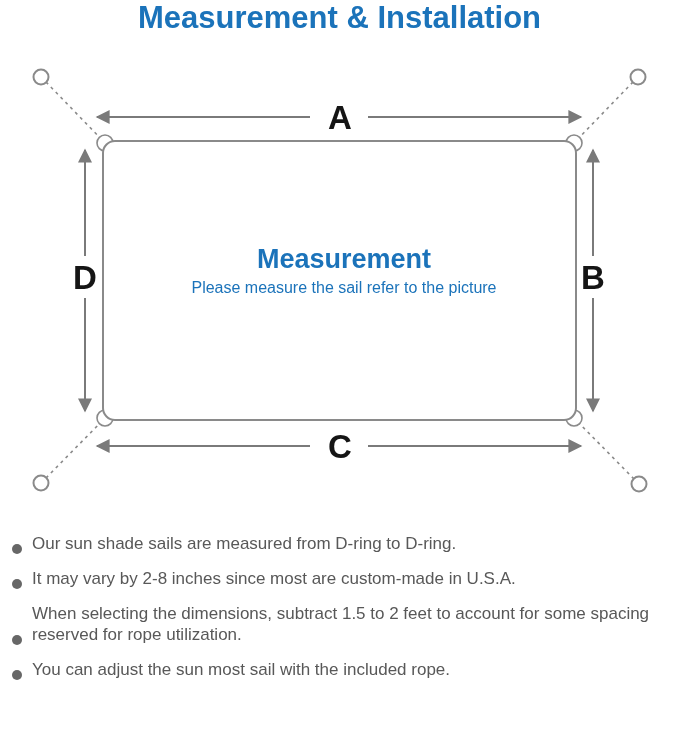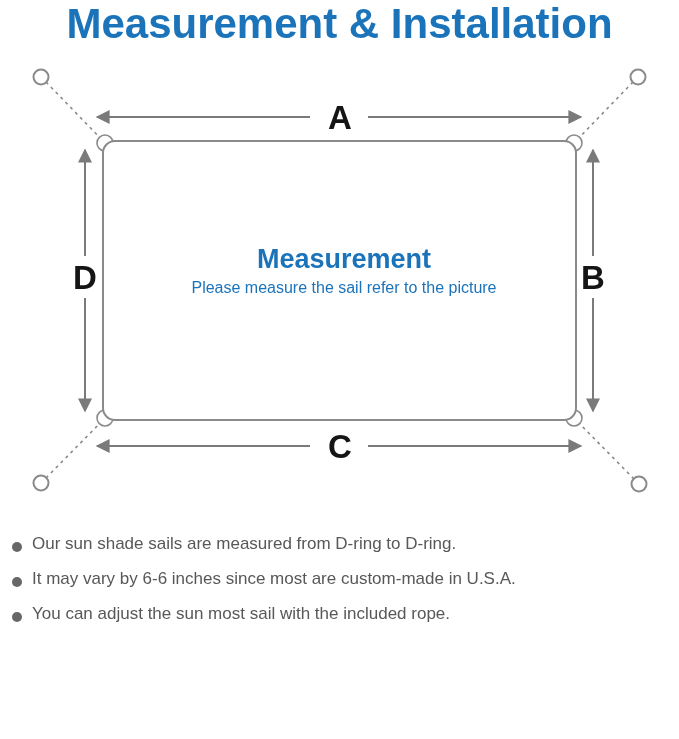--- a/index.html
+++ b/index.html
@@ -15,21 +15,21 @@
     background: #ffffff;
     overflow: hidden;
   }
   .page-title {
     position: absolute;
     top: 0px;
     left: 0;
     right: 0;
     margin: 0;
     text-align: center;
-    font-size: 42px;
+    font-size: 31px;
     font-weight: 700;
     letter-spacing: 0px;
     color: #1b73ba;
   }
   .diagram-svg {
     position: absolute;
     top: 0;
     left: 0;
   }
   .dim-label {
@@ -54,21 +54,21 @@
     position: absolute;
     top: 533px;
     left: 10px;
     right: 3px;
     list-style: none;
     margin: 0;
     padding: 0;
   }
   .note-item {
     display: flex;
-    align-items: center;
+    align-items: flex-end;
     margin-bottom: 14px;
     color: #585858;
     font-size: 17px;
     line-height: 21px;
   }
   .bullet-dot {
     flex: 0 0 auto;
     width: 10px;
     height: 10px;
     margin: 6px 10px 0 2px;
@@ -136,21 +136,25 @@
     <text class="center-subtitle" x="344" y="293" text-anchor="middle">Please measure the sail refer to the picture</text>
   </svg>
 
   <ul class="notes">
     <li class="note-item">
       <span class="bullet-dot"></span>
       <span class="note-text">Our sun shade sails are measured from D-ring to D-ring.</span>
     </li>
     <li class="note-item">
       <span class="bullet-dot"></span>
-      <span class="note-text">It may vary by 6-6 inches since most are custom-made in U.S.A.</span>
+      <span class="note-text">It may vary by 2-8 inches since most are custom-made in U.S.A.</span>
+    </li>
+    <li class="note-item">
+      <span class="bullet-dot"></span>
+      <span class="note-text">When selecting the dimensions, subtract 1.5 to 2 feet to account for some spacing reserved for rope utilization.</span>
     </li>
     <li class="note-item">
       <span class="bullet-dot"></span>
       <span class="note-text">You can adjust the sun most sail with the included rope.</span>
     </li>
   </ul>
 
 </div>
 
 </body></html>

